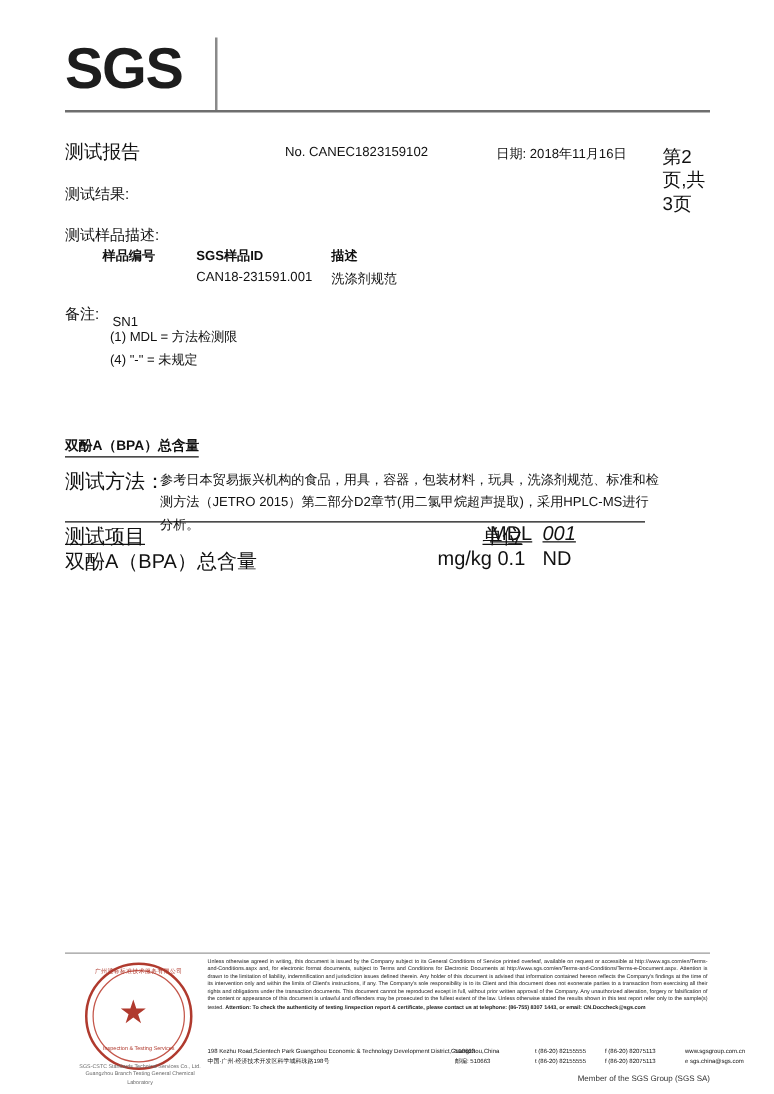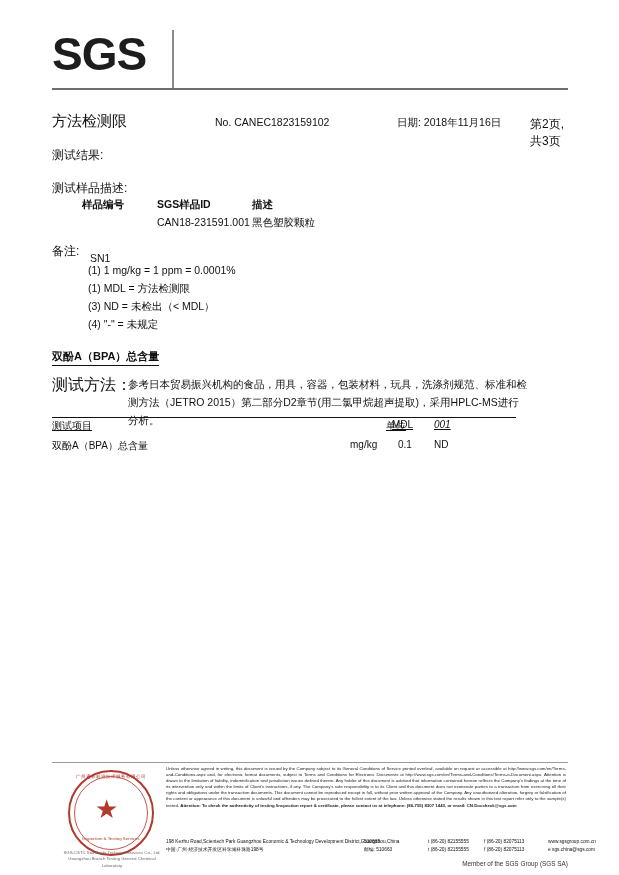--- a/index.html
+++ b/index.html
@@ -65,37 +65,37 @@
   .report-title {
     font-size: 15px;
     font-weight: normal;
     color: #111;
     position: absolute;
     left: 0;
     top: 0;
   }
   .report-no {
     position: absolute;
-    left: 163px;
+    left: 176px;
     top: 4px;
     font-size: 10.5px;
     color: #111;
   }
   .report-date {
     position: absolute;
     left: 345px;
     top: 4px;
     font-size: 10.5px;
     color: #111;
   }
   .report-page {
     position: absolute;
     left: 478px;
     top: 4px;
-    font-size: 12px;
+    font-size: 15px;
     color: #111;
   }
 
   
   .block {
     position: absolute;
     font-size: 12px;
     line-height: 16px;
     color: #111;
   }
@@ -109,21 +109,21 @@
     width: 470px;
     font-size: 10.5px;
     color: #111;
   }
   .sample-table .hdr, .sample-table .row {
     position: relative;
     height: 18px;
   }
   .col-a { position: absolute; left: 30px; }
   .col-b { position: absolute; left: 105px; }
-  .col-c { position: absolute; left: 200px; }
+  .col-c { position: absolute; left: 213px; }
   .sample-table .hdr .col-a,
   .sample-table .hdr .col-b,
   .sample-table .hdr .col-c { font-weight: bold; }
   .sample-table .row .col-a { left: 38px; margin-top: 36px; }
 
   .lbl-notes { left: 52px; top: 243px; }
   .notes-list {
     position: absolute;
     left: 88px;
     top: 261px;
@@ -160,21 +160,21 @@
     line-height: 18px;
     color: #111;
   }
 
   
   .result-table {
     position: absolute;
     left: 52px;
     top: 419px;
     width: 464px;
-    font-size: 10px;
+    font-size: 16px;
     color: #111;
   }
   .result-head {
     position: relative;
     height: 17px;
   }
   .result-head .rh {
     position: absolute;
     text-decoration: underline;
   }
@@ -324,48 +324,46 @@
 
 <div class="page">
 
   <div class="logo-block">
     <div class="sgs-logo">SGS</div>
   </div>
   <div class="logo-rule-tick"></div>
   <div class="logo-rule"></div>
 
   <div class="title-row">
-    <div class="report-title">方法检测限</div>
+    <div class="report-title">测试报告</div>
     <div class="report-no">No. CANEC1823159102</div>
     <div class="report-date">日期: 2018年11月16日</div>
     <div class="report-page">第2页,共3页</div>
   </div>
 
   <div class="block lbl-results">测试结果:</div>
 
   <div class="block lbl-sample-desc">测试样品描述:</div>
 
   <div class="sample-table">
     <div class="hdr">
       <span class="col-a">样品编号</span>
       <span class="col-b">SGS样品ID</span>
       <span class="col-c">描述</span>
     </div>
     <div class="row">
       <span class="col-a">SN1</span>
       <span class="col-b">CAN18-231591.001</span>
-      <span class="col-c">黑色塑胶颗粒</span>
+      <span class="col-c">洗涤剂规范</span>
     </div>
   </div>
 
   <div class="block lbl-notes">备注:</div>
   <div class="notes-list">
-    <div>(1) 1 mg/kg = 1 ppm = 0.0001%</div>
     <div>(1) MDL = 方法检测限</div>
-    <div>(3) ND = 未检出（&lt; MDL）</div>
     <div>(4) "-" = 未规定</div>
   </div>
 
   <div class="section-head">双酚A（BPA）总含量</div>
   <div class="method-label">测试方法：</div>
   <div class="method-text">参考日本贸易振兴机构的食品，用具，容器，包装材料，玩具，洗涤剂规范、标准和检测方法（JETRO 2015）第二部分D2章节(用二氯甲烷超声提取)，采用HPLC-MS进行分析。</div>
 
   <div class="result-rule"></div>
   <div class="result-table">
     <div class="result-head">

